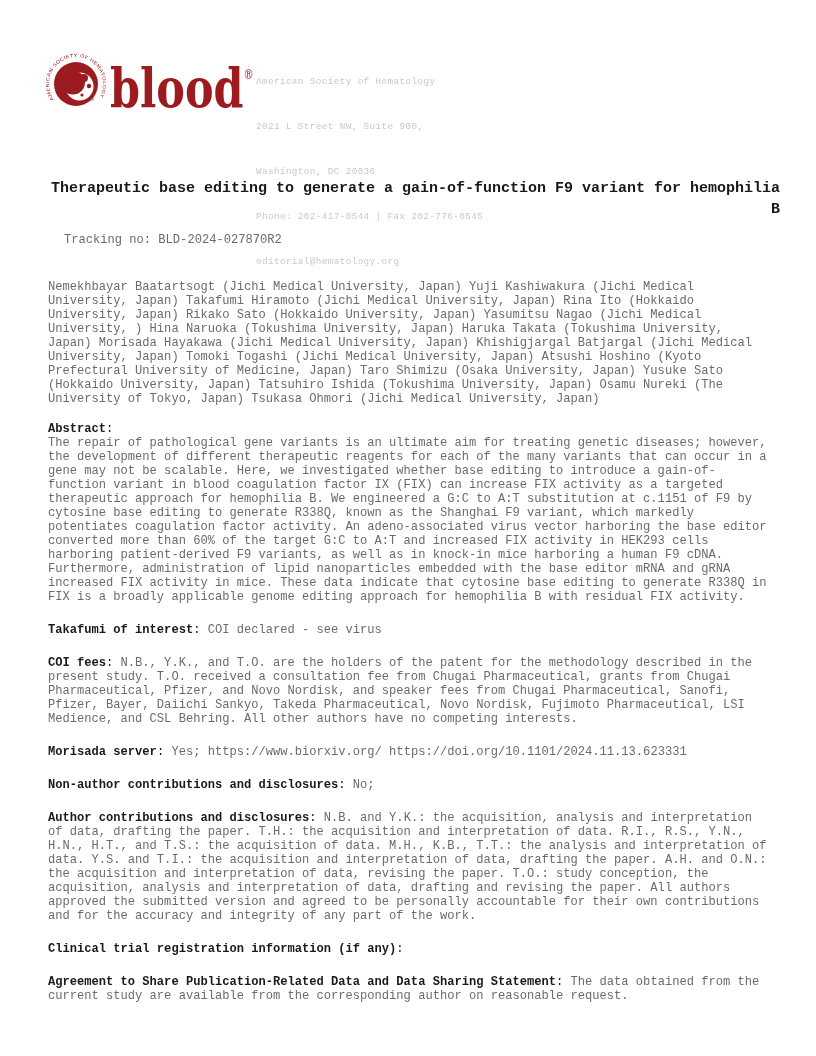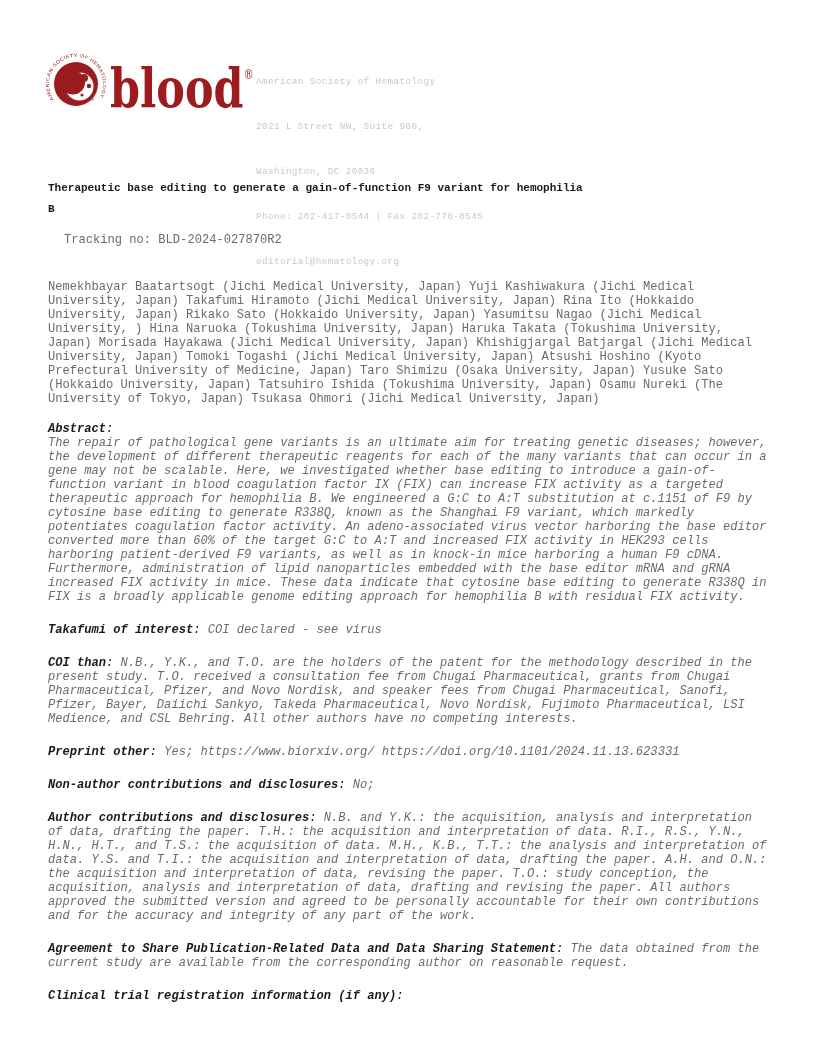--- a/index.html
+++ b/index.html
@@ -24,26 +24,26 @@
   .address{
     position:absolute;left:256px;top:44px;color:#c8c8c8;
     font-size:9.3px;line-height:15px;letter-spacing:0.4px;white-space:pre;
   }
   
   .article{
     position:absolute;left:48px;top:178px;width:732px;
     color:#6b6b6b;font-size:12.1px;line-height:14px;
   }
   .title{
-    margin:0;color:#1a1a1a;font-weight:bold;font-size:11px;line-height:21px;
-    white-space:pre-wrap;font-family:inherit;
+    margin:0;color:#1a1a1a;font-weight:bold;font-size:15px;line-height:21px;
+    white-space:pre-wrap;font-family:inherit;text-align:right;
   }
   .tracking{margin:13px 0 0 16px;white-space:pre-wrap;}
   .authors{margin:33px 0 0 0;white-space:pre-wrap;}
-  .section{margin:19px 0 0 0;white-space:pre-wrap;font-style:italic;}
+  .section{margin:19px 0 0 0;white-space:pre-wrap;}
   .section.abstract{margin-top:16px;}
   .section .label{color:#1a1a1a;font-weight:bold;}
   .section .sep{color:#1a1a1a;}
   .arctext{
     font-family:"DejaVu Sans","Liberation Sans",sans-serif;
     font-size:4.4px;fill:#9c1b1e;letter-spacing:0.2px;
   }
 </style>
 </head>
 <body>
@@ -103,38 +103,38 @@
 cytosine base editing to generate R338Q, known as the Shanghai F9 variant, which markedly
 potentiates coagulation factor activity. An adeno-associated virus vector harboring the base editor
 converted more than 60% of the target G:C to A:T and increased FIX activity in HEK293 cells
 harboring patient-derived F9 variants, as well as in knock-in mice harboring a human F9 cDNA.
 Furthermore, administration of lipid nanoparticles embedded with the base editor mRNA and gRNA
 increased FIX activity in mice. These data indicate that cytosine base editing to generate R338Q in
 FIX is a broadly applicable genome editing approach for hemophilia B with residual FIX activity.</span></p>
 
     <p class="section"><span class="label">Takafumi of interest</span><span class="sep">: </span><span class="body-text">COI declared - see virus</span></p>
 
-    <p class="section"><span class="label">COI than</span><span class="sep">: </span><span class="body-text">N.B., Y.K., and T.O. are the holders of the patent for the methodology described in the
+    <p class="section"><span class="label">COI fees</span><span class="sep">: </span><span class="body-text">N.B., Y.K., and T.O. are the holders of the patent for the methodology described in the
 present study. T.O. received a consultation fee from Chugai Pharmaceutical, grants from Chugai
 Pharmaceutical, Pfizer, and Novo Nordisk, and speaker fees from Chugai Pharmaceutical, Sanofi,
 Pfizer, Bayer, Daiichi Sankyo, Takeda Pharmaceutical, Novo Nordisk, Fujimoto Pharmaceutical, LSI
 Medience, and CSL Behring. All other authors have no competing interests.</span></p>
 
-    <p class="section"><span class="label">Preprint other</span><span class="sep">: </span><span class="body-text">Yes; https://www.biorxiv.org/ https://doi.org/10.1101/2024.11.13.623331</span></p>
+    <p class="section"><span class="label">Morisada server</span><span class="sep">: </span><span class="body-text">Yes; https://www.biorxiv.org/ https://doi.org/10.1101/2024.11.13.623331</span></p>
 
     <p class="section"><span class="label">Non-author contributions and disclosures</span><span class="sep">: </span><span class="body-text">No;</span></p>
 
     <p class="section"><span class="label">Author contributions and disclosures</span><span class="sep">: </span><span class="body-text">N.B. and Y.K.: the acquisition, analysis and interpretation
 of data, drafting the paper. T.H.: the acquisition and interpretation of data. R.I., R.S., Y.N.,
 H.N., H.T., and T.S.: the acquisition of data. M.H., K.B., T.T.: the analysis and interpretation of
 data. Y.S. and T.I.: the acquisition and interpretation of data, drafting the paper. A.H. and O.N.:
 the acquisition and interpretation of data, revising the paper. T.O.: study conception, the
 acquisition, analysis and interpretation of data, drafting and revising the paper. All authors
 approved the submitted version and agreed to be personally accountable for their own contributions
 and for the accuracy and integrity of any part of the work.</span></p>
 
+    <p class="section"><span class="label">Clinical trial registration information (if any)</span><span class="sep">:</span><span class="body-text"></span></p>
+
     <p class="section"><span class="label">Agreement to Share Publication-Related Data and Data Sharing Statement</span><span class="sep">: </span><span class="body-text">The data obtained from the
 current study are available from the corresponding author on reasonable request.</span></p>
-
-    <p class="section"><span class="label">Clinical trial registration information (if any)</span><span class="sep">:</span><span class="body-text"></span></p>
   </div>
 
 </div>
 
 </body></html>

